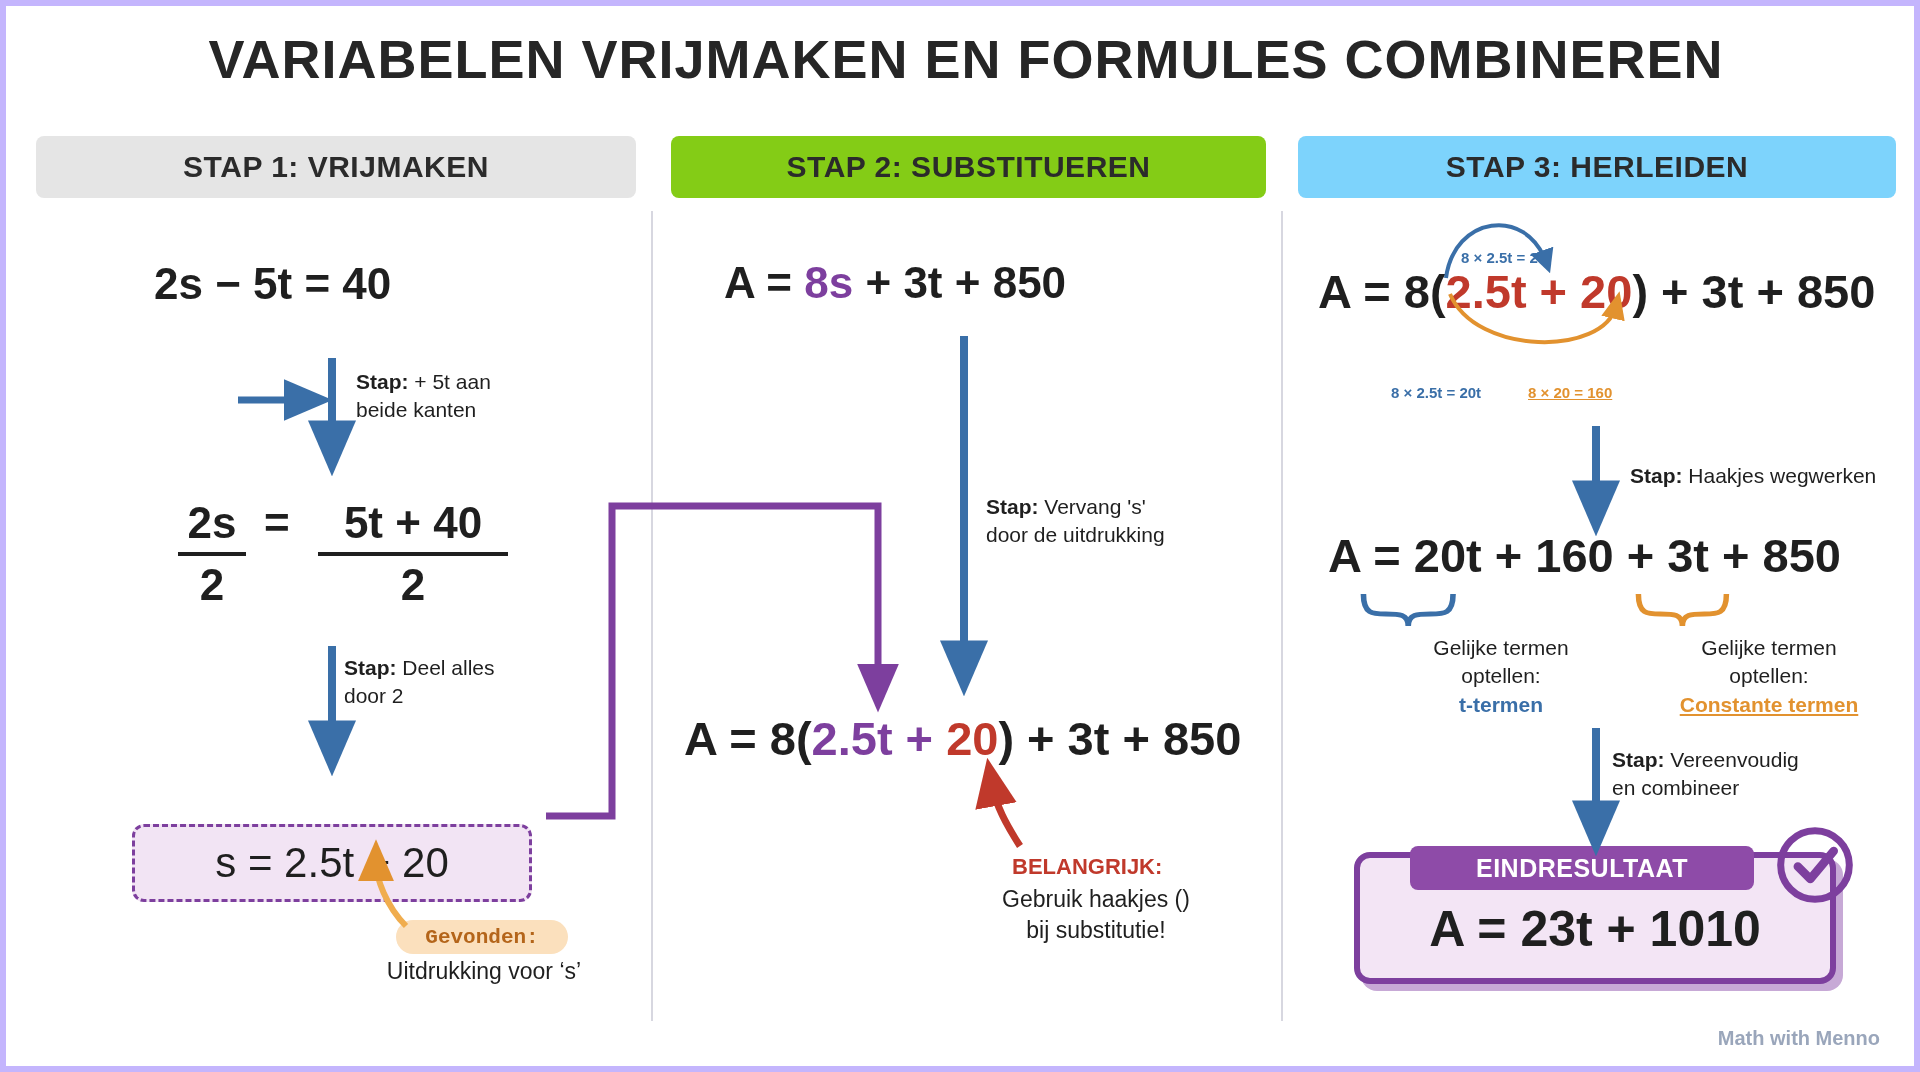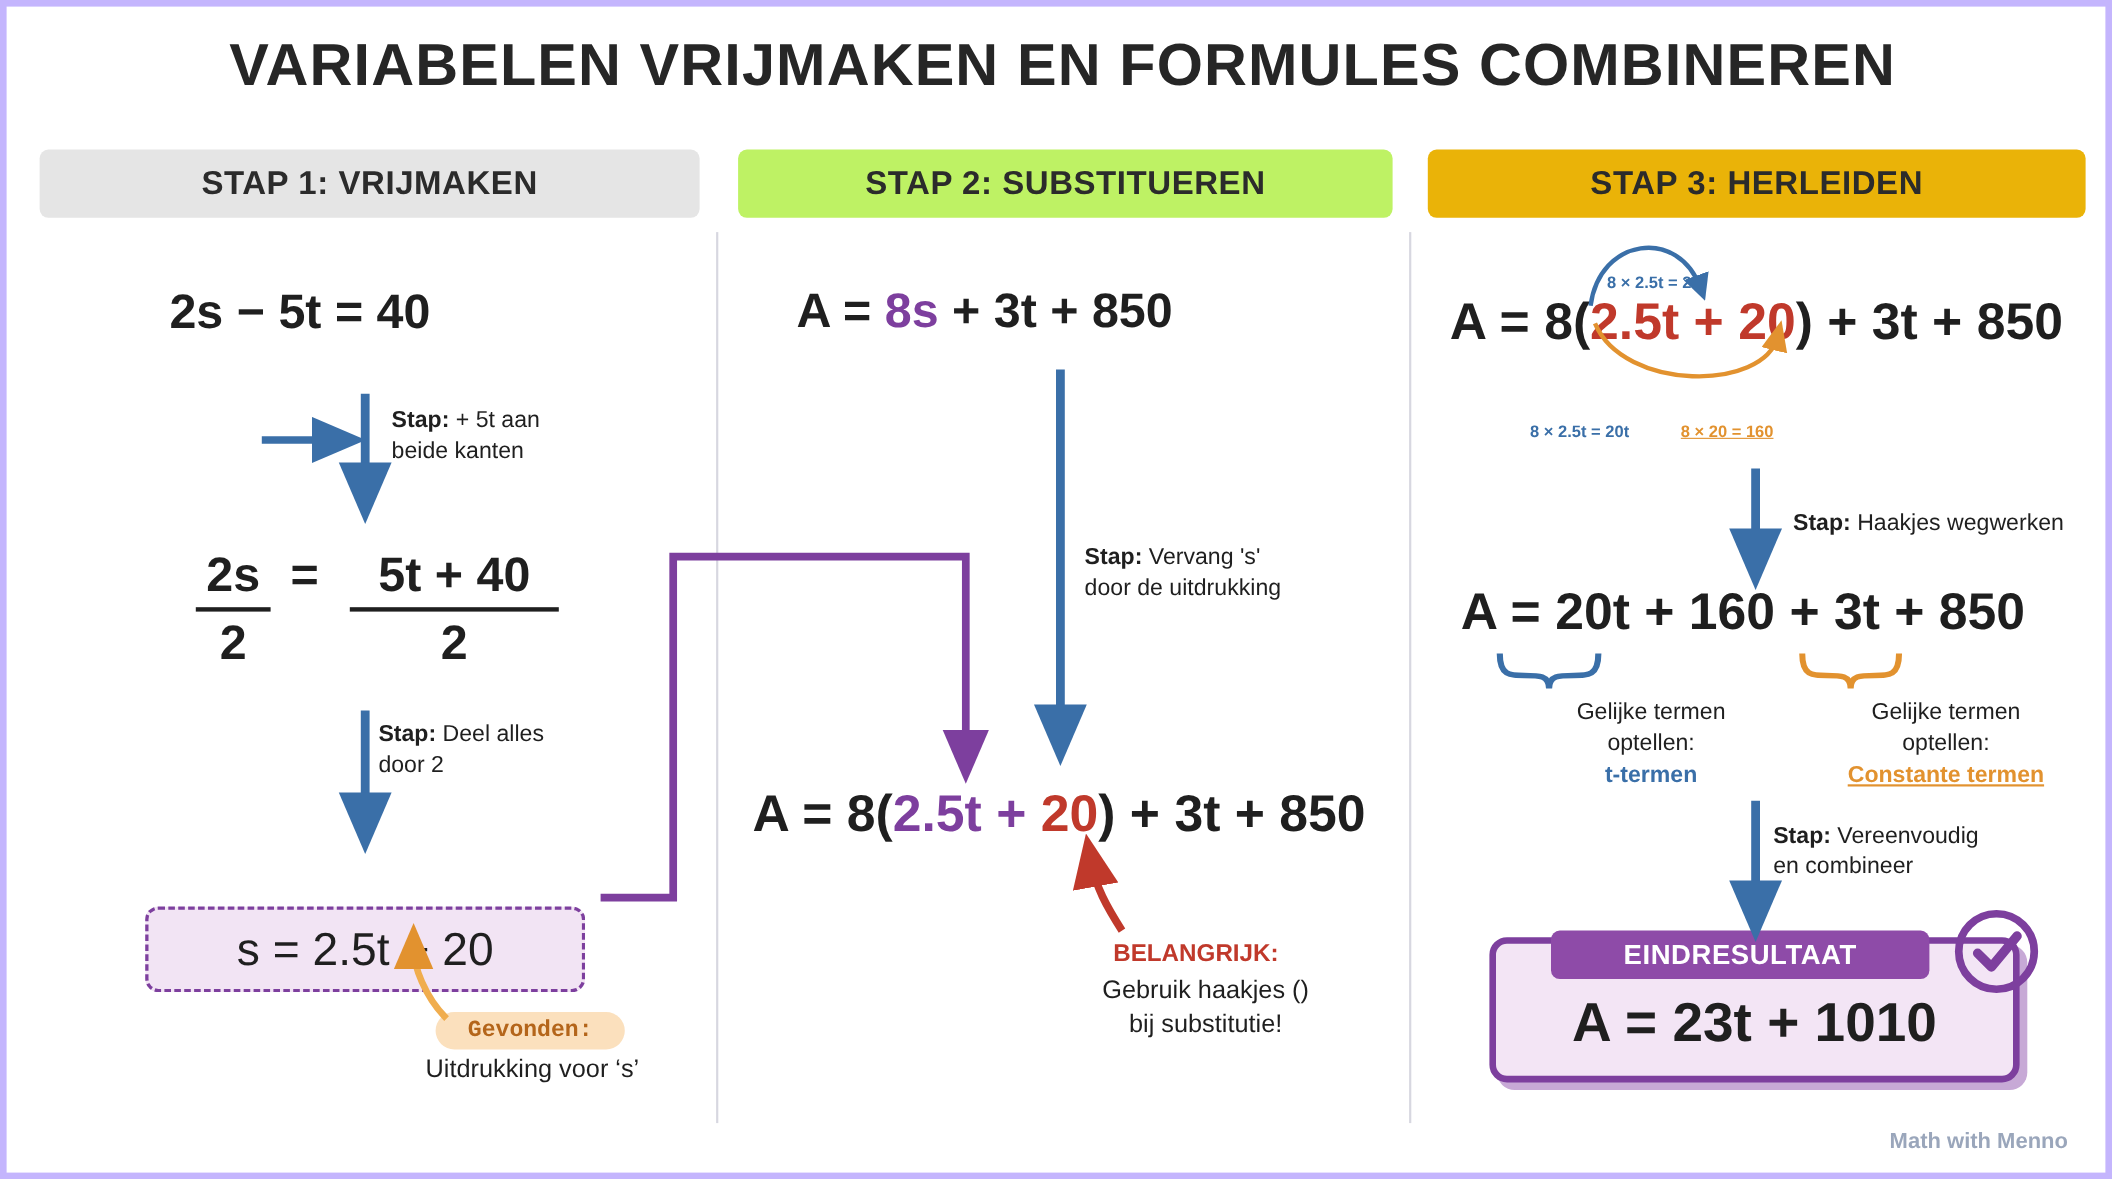--- a/index.html
+++ b/index.html
@@ -32,22 +32,22 @@
   
   .colhead {
     position: absolute;
     height: 62px;
     border-radius: 8px;
     display: flex; align-items: center; justify-content: center;
     font-size: 30px; font-weight: bold; color: #2b2b2b;
     letter-spacing: 0.5px;
   }
   #head1 { left: 30px;   top: 130px; width: 600px; background: #e5e5e5; }
-  #head2 { left: 665px;  top: 130px; width: 595px; background: #bef264; }
-  #head3 { left: 1292px; top: 130px; width: 598px; background: #eab308; }
+  #head2 { left: 665px;  top: 130px; width: 595px; background: #84cc16; }
+  #head3 { left: 1292px; top: 130px; width: 598px; background: #7dd3fc; }
 
   
   .divider {
     position: absolute;
     width: 2px; background: #d7d7e0;
     top: 205px; height: 810px;
   }
   #div1 { left: 645px; }
   #div2 { left: 1275px; }
 

